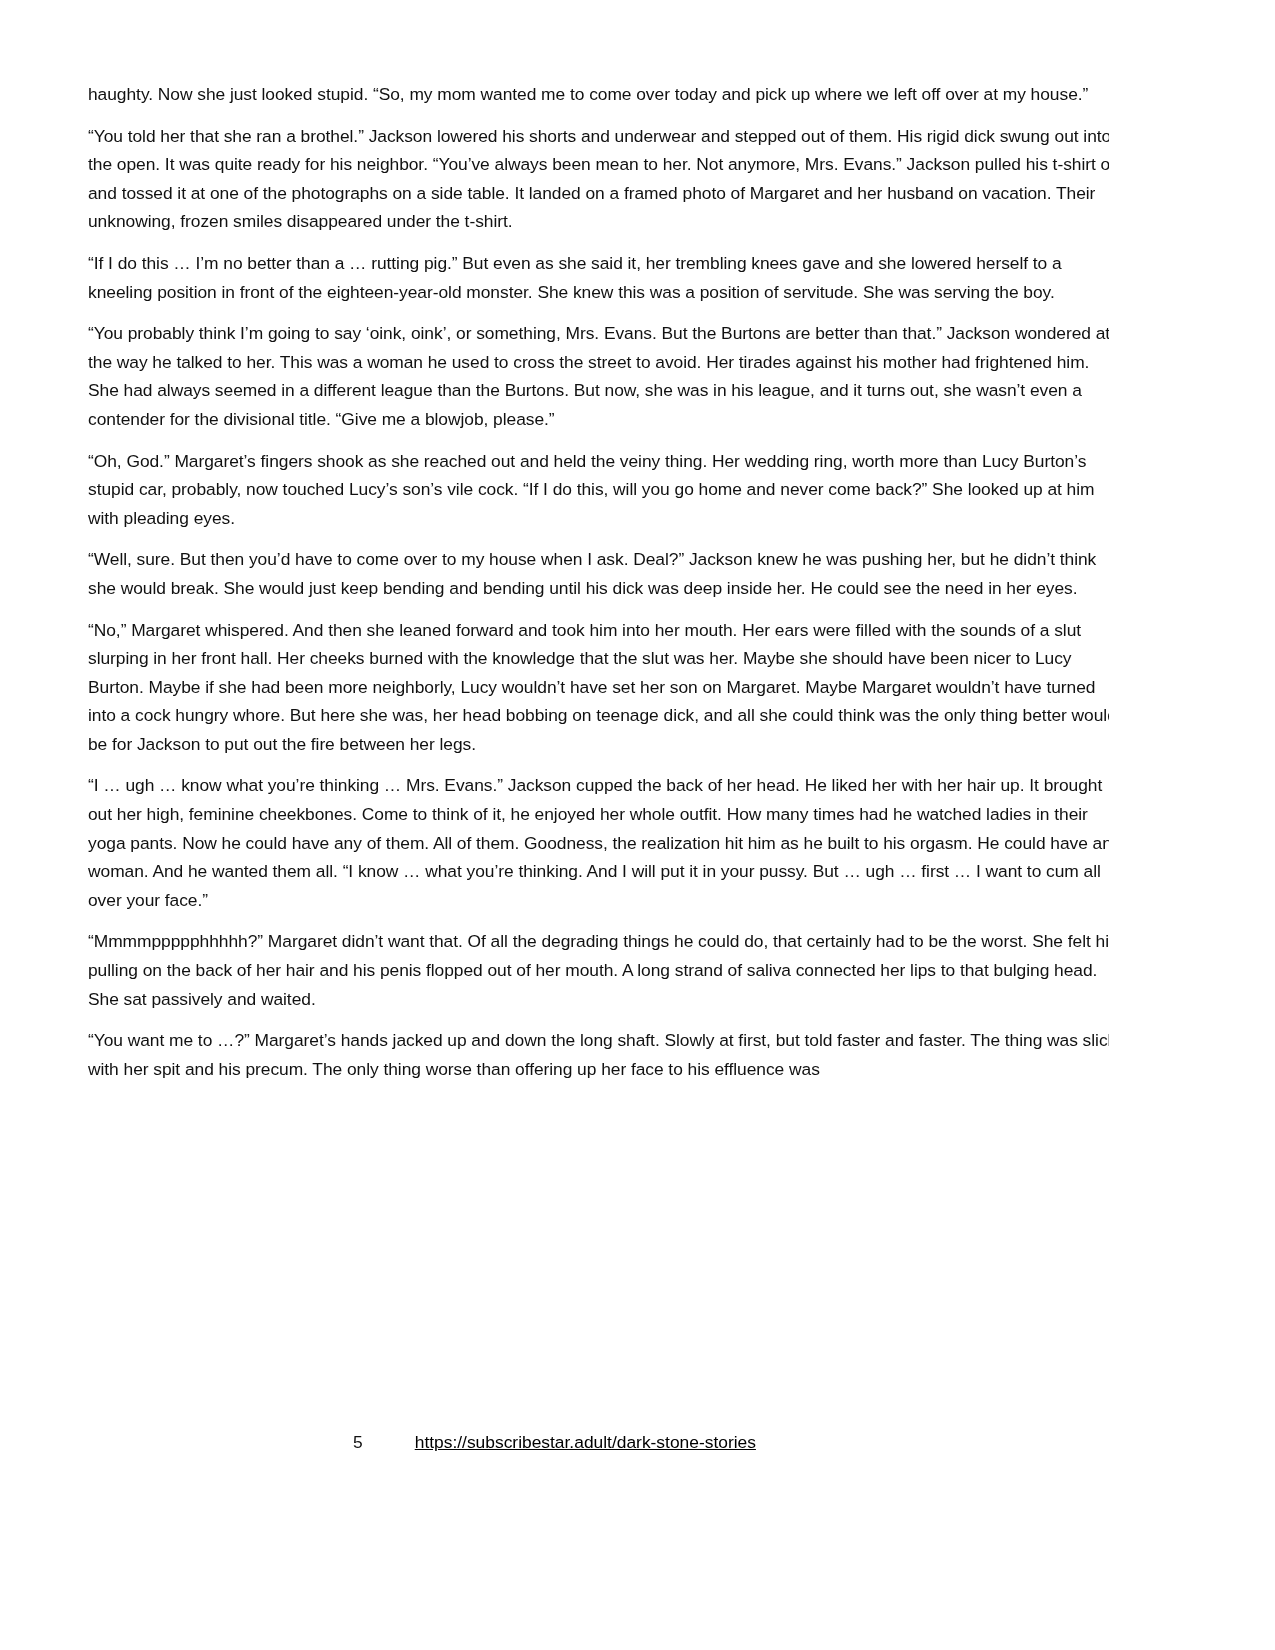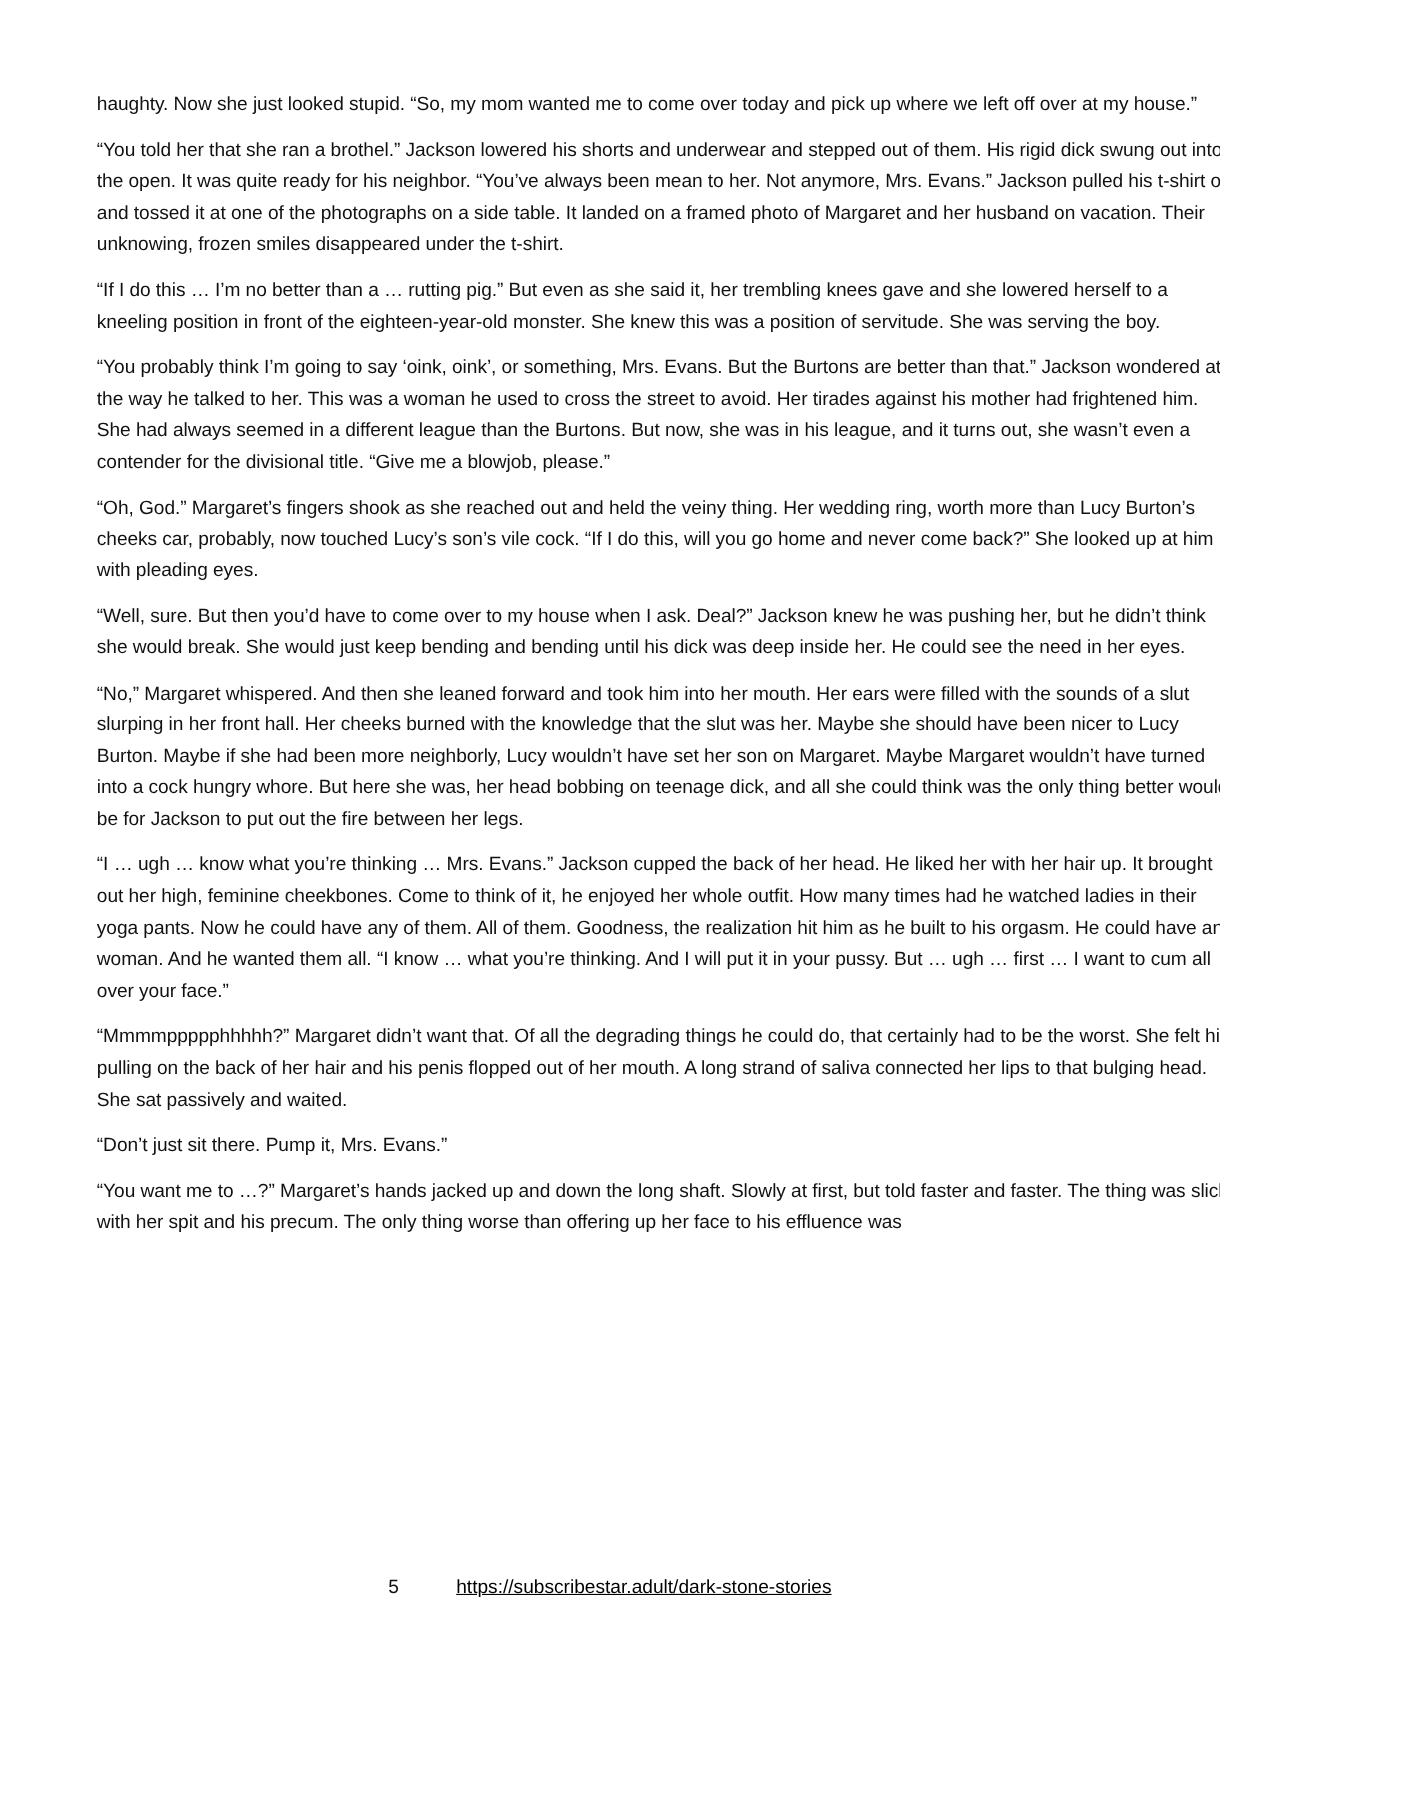--- a/index.html
+++ b/index.html
@@ -59,26 +59,25 @@
 </head>
 <body>
 
 <div class="page">
 
   <div class="content">
     <p class="para">haughty. Now she just looked stupid. “So, my mom wanted me to come over today and pick up where we left off over at my house.”</p>
     <p class="para">“You told her that she ran a brothel.” Jackson lowered his shorts and underwear and stepped out of them. His rigid dick swung out into the open. It was quite ready for his neighbor. “You’ve always been mean to her. Not anymore, Mrs. Evans.” Jackson pulled his t-shirt off and tossed it at one of the photographs on a side table. It landed on a framed photo of Margaret and her husband on vacation. Their unknowing, frozen smiles disappeared under the t-shirt.</p>
     <p class="para">“If I do this … I’m no better than a … rutting pig.” But even as she said it, her trembling knees gave and she lowered herself to a kneeling position in front of the eighteen-year-old monster. She knew this was a position of servitude. She was serving the boy.</p>
     <p class="para">“You probably think I’m going to say ‘oink, oink’, or something, Mrs. Evans. But the Burtons are better than that.” Jackson wondered at the way he talked to her. This was a woman he used to cross the street to avoid. Her tirades against his mother had frightened him. She had always seemed in a different league than the Burtons. But now, she was in his league, and it turns out, she wasn’t even a contender for the divisional title. “Give me a blowjob, please.”</p>
-    <p class="para">“Oh, God.” Margaret’s fingers shook as she reached out and held the veiny thing. Her wedding ring, worth more than Lucy Burton’s cheeks car, probably, now touched Lucy’s son’s vile cock. “If I do this, will you go home and never come back?” She looked up at him with pleading eyes.</p>
+    <p class="para">“Oh, God.” Margaret’s fingers shook as she reached out and held the veiny thing. Her wedding ring, worth more than Lucy Burton’s stupid car, probably, now touched Lucy’s son’s vile cock. “If I do this, will you go home and never come back?” She looked up at him with pleading eyes.</p>
     <p class="para">“Well, sure. But then you’d have to come over to my house when I ask. Deal?” Jackson knew he was pushing her, but he didn’t think she would break. She would just keep bending and bending until his dick was deep inside her. He could see the need in her eyes.</p>
     <p class="para">“No,” Margaret whispered. And then she leaned forward and took him into her mouth. Her ears were filled with the sounds of a slut slurping in her front hall. Her cheeks burned with the knowledge that the slut was her. Maybe she should have been nicer to Lucy Burton. Maybe if she had been more neighborly, Lucy wouldn’t have set her son on Margaret. Maybe Margaret wouldn’t have turned into a cock hungry whore. But here she was, her head bobbing on teenage dick, and all she could think was the only thing better would be for Jackson to put out the fire between her legs.</p>
     <p class="para">“I … ugh … know what you’re thinking … Mrs. Evans.” Jackson cupped the back of her head. He liked her with her hair up. It brought out her high, feminine cheekbones. Come to think of it, he enjoyed her whole outfit. How many times had he watched ladies in their yoga pants. Now he could have any of them. All of them. Goodness, the realization hit him as he built to his orgasm. He could have any woman. And he wanted them all. “I know … what you’re thinking. And I will put it in your pussy. But … ugh … first … I want to cum all over your face.”</p>
     <p class="para">“Mmmmppppphhhhh?” Margaret didn’t want that. Of all the degrading things he could do, that certainly had to be the worst. She felt him pulling on the back of her hair and his penis flopped out of her mouth. A long strand of saliva connected her lips to that bulging head. She sat passively and waited.</p>
-    <p class="para">“Don’t just sit there. Pump it, Mrs. Evans.”</p>
     <p class="para">“You want me to …?” Margaret’s hands jacked up and down the long shaft. Slowly at first, but told faster and faster. The thing was slick with her spit and his precum. The only thing worse than offering up her face to his effluence was</p>
   </div>
 
   <div class="footer">
     <span class="page-number">5</span>
     <a class="footer-link">https://subscribestar.adult/dark-stone-stories</a>
   </div>
 
 </div>
 

